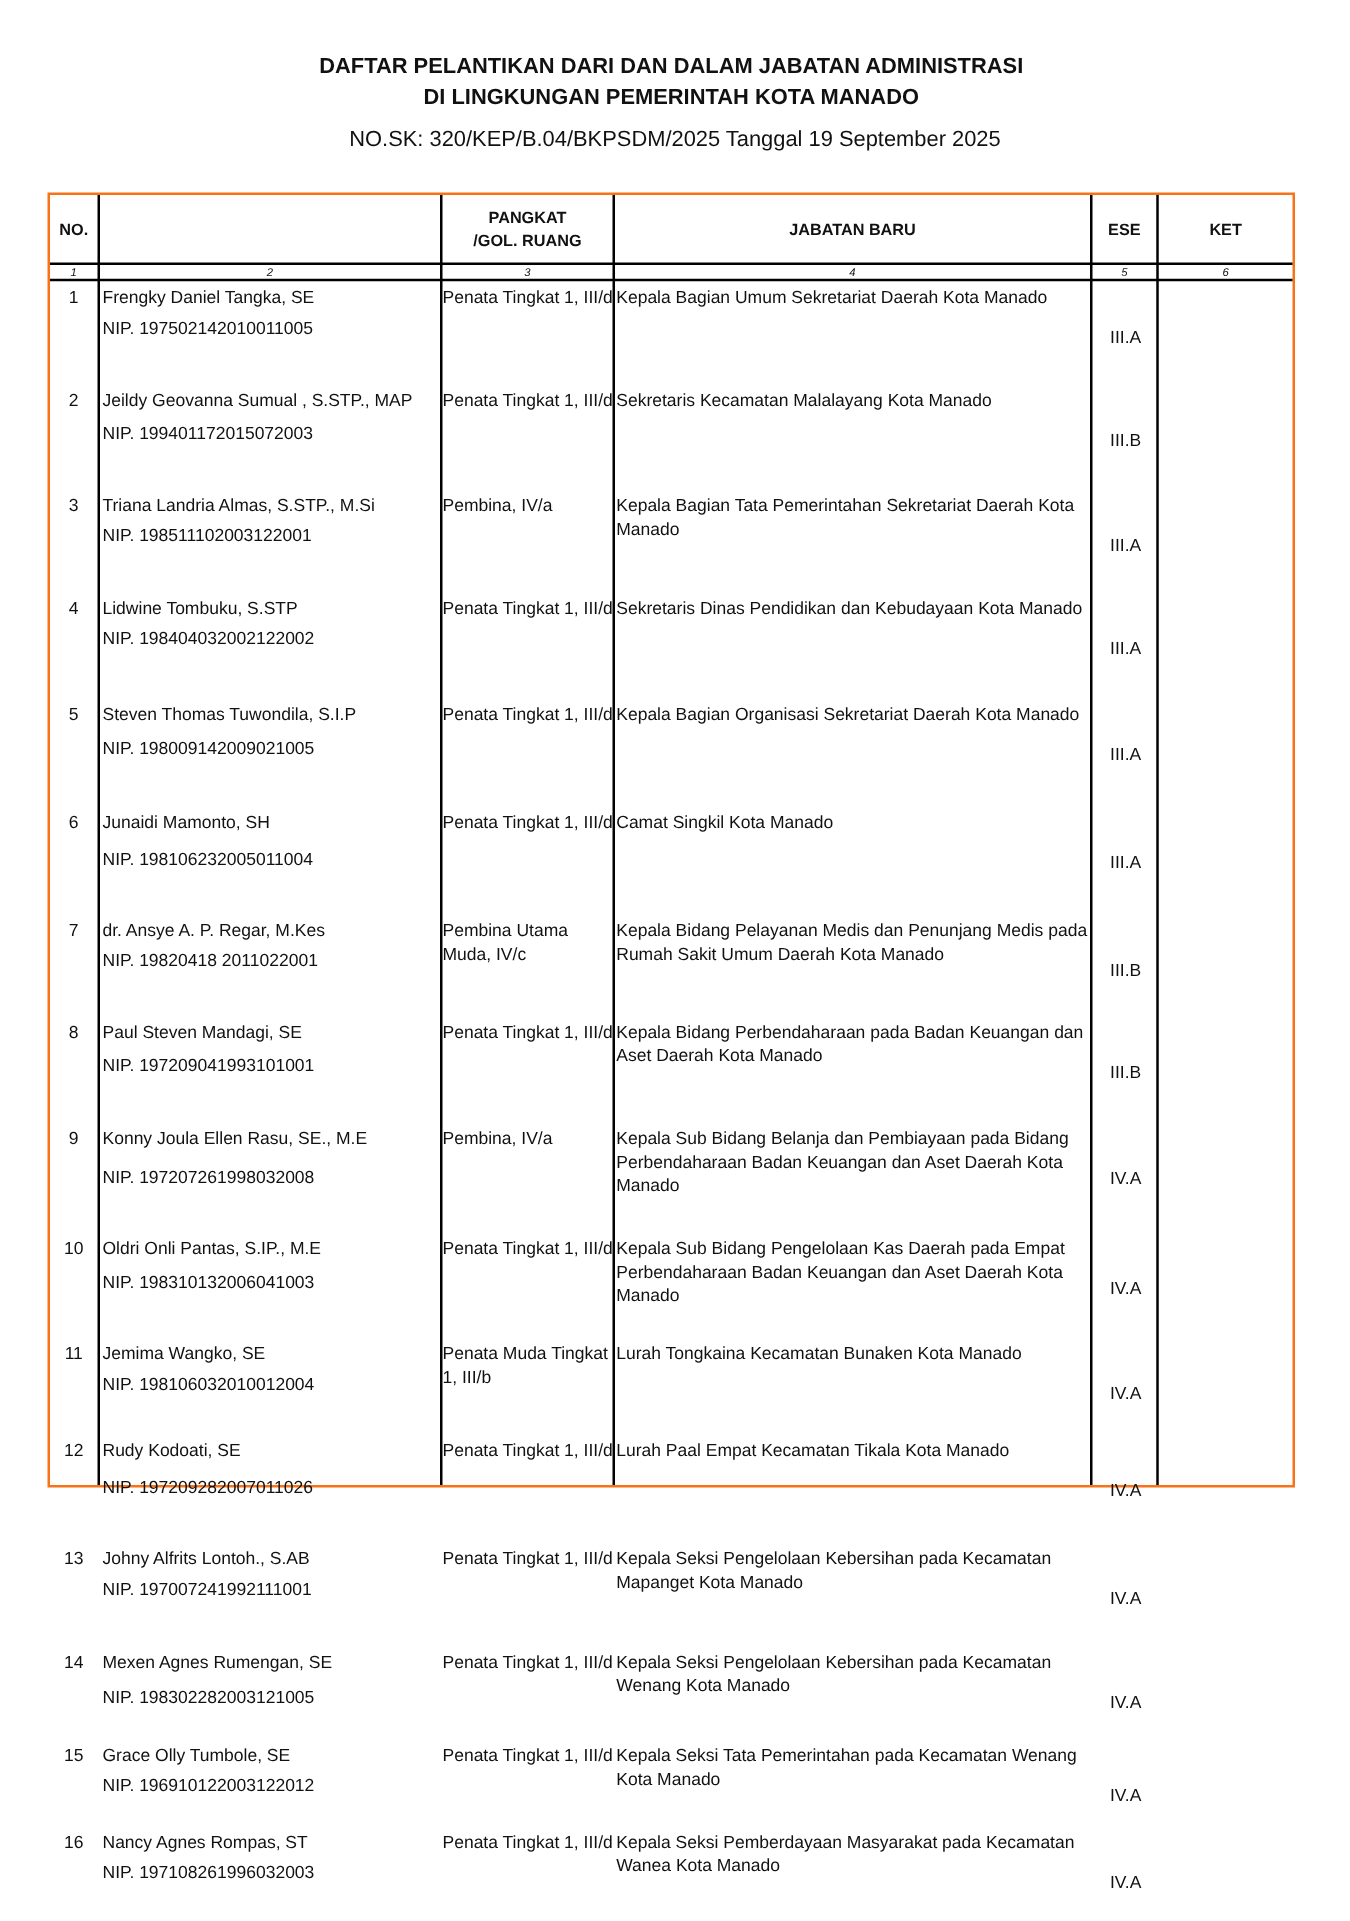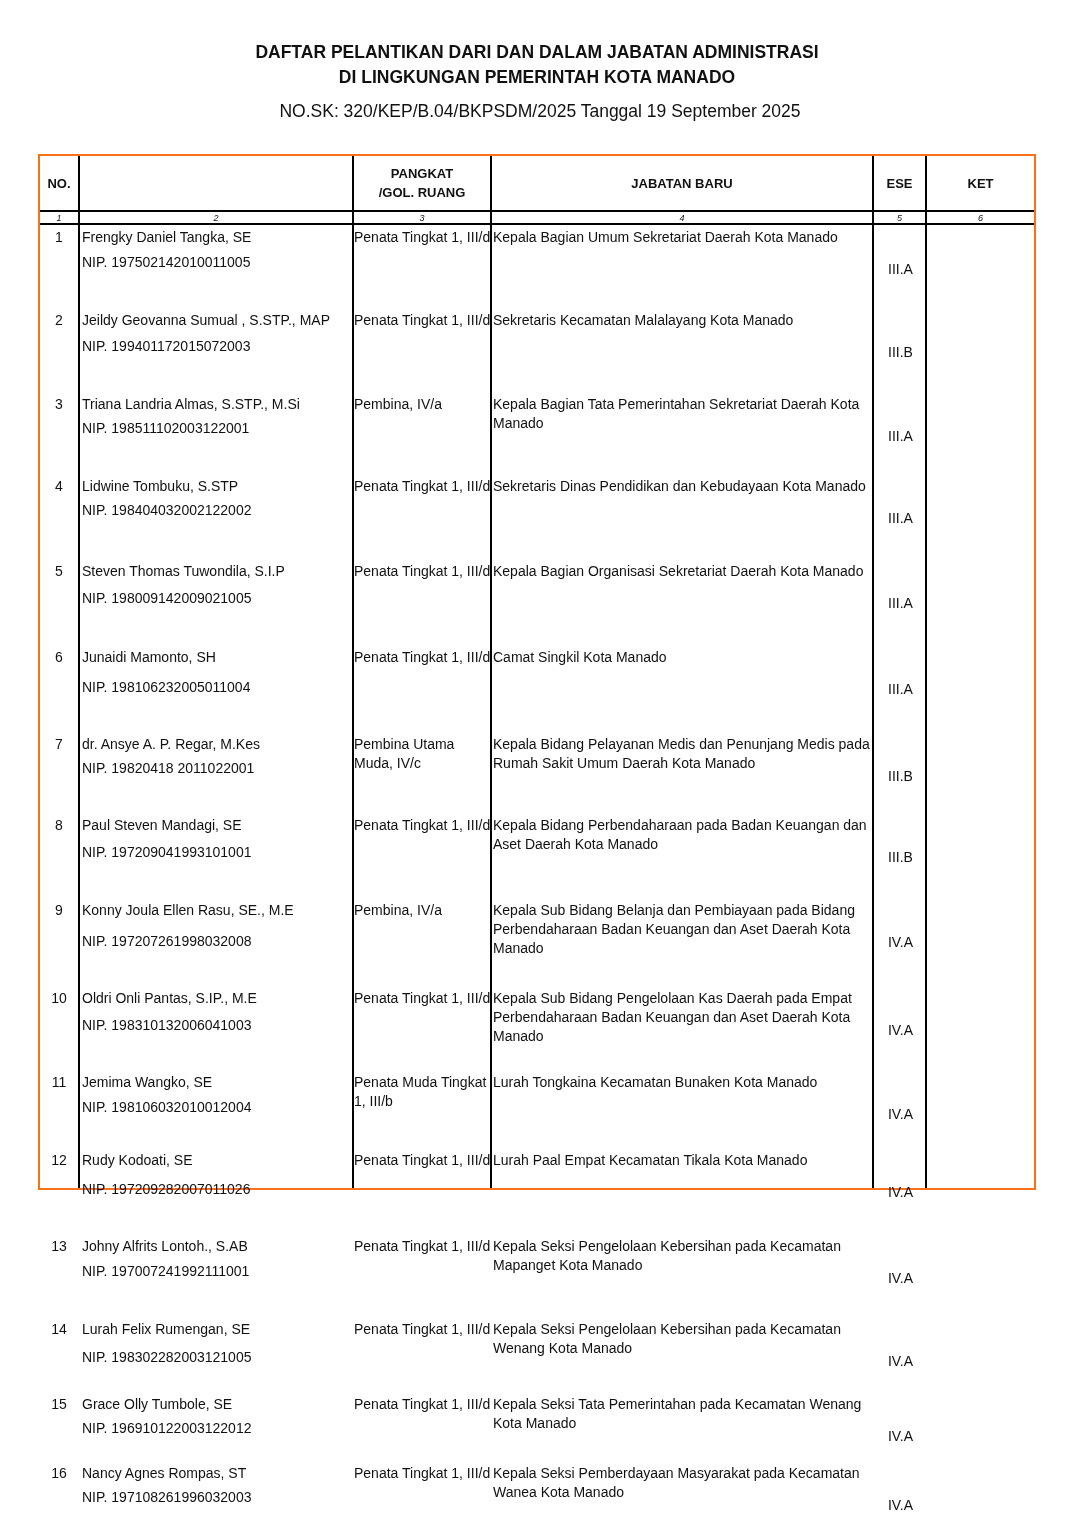--- a/index.html
+++ b/index.html
@@ -158,21 +158,21 @@
       <div class="row" style="top: 1081px;">
         <div class="no">13</div>
         <div class="nama">Johny Alfrits Lontoh., S.AB</div>
         <div class="nip" style="top: 25px;">NIP. 197007241992111001</div>
         <div class="pangkat">Penata Tingkat 1, III/d</div>
         <div class="jab">Kepala Seksi Pengelolaan Kebersihan pada Kecamatan Mapanget Kota Manado</div>
         <div class="ese">IV.A</div>
       </div>
       <div class="row" style="top: 1164px;">
         <div class="no">14</div>
-        <div class="nama">Lurah Felix Rumengan, SE</div>
+        <div class="nama">Mexen Agnes Rumengan, SE</div>
         <div class="nip" style="top: 28px;">NIP. 198302282003121005</div>
         <div class="pangkat">Penata Tingkat 1, III/d</div>
         <div class="jab">Kepala Seksi Pengelolaan Kebersihan pada Kecamatan Wenang Kota Manado</div>
         <div class="ese">IV.A</div>
       </div>
       <div class="row" style="top: 1239px;">
         <div class="no">15</div>
         <div class="nama">Grace Olly Tumbole, SE</div>
         <div class="nip" style="top: 24px;">NIP. 196910122003122012</div>
         <div class="pangkat">Penata Tingkat 1, III/d</div>

